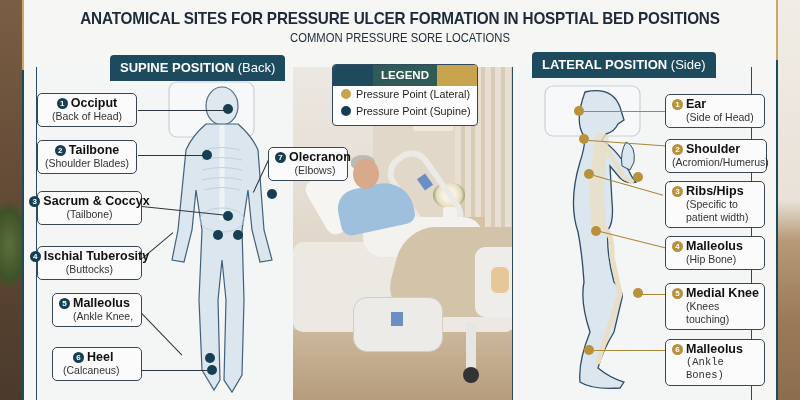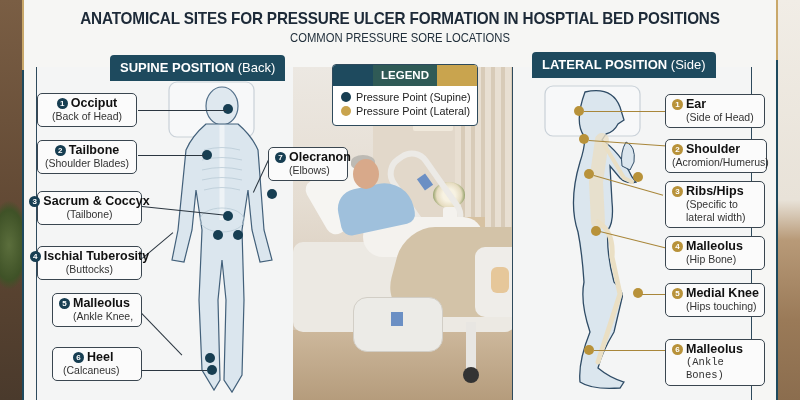--- a/index.html
+++ b/index.html
@@ -191,21 +191,21 @@
         <span class="num sup">6</span>
         <span>Heel</span>
       </div>
     <div class="s" style="padding-left:4px;">(Calcaneus)</div>
   </div>
   <div class="lbl" style="left:244px;top:147px;width:80px;z-index:5;">
     <div class="t">
         <span class="num sup">7</span>
         <span>Olecranon</span>
       </div>
-    <div class="s" style="padding-left:14px;">(Elbows)</div>
+    <div class="s" style="padding-left:14px;text-align:center;">(Elbows)</div>
   </div>
 </div>
 
 <div class="photo">
   <div class="wall-panel"></div>
   <div class="lamp"></div>
   <div class="curtain"></div>
   <div class="table"></div>
   <div class="flowers"></div>
   <div class="vase"></div>
@@ -226,27 +226,27 @@
   <div class="leg"></div>
   <div class="wheel"></div>
 </div>
 
 <div class="legend">
   <div class="legend-head">
     <div class="a"></div>
     <div class="b">LEGEND</div>
     <div class="c"></div>
   </div>
+  <div class="legend-row">
+    <span class="sw" style="background:#c9a44e;"></span>
+    <span>Pressure Point (Lateral)</span>
+  </div>
   <div class="legend-row" style="padding-top:5px;">
     <span class="sw" style="background:#173e52;"></span>
     <span>Pressure Point (Supine)</span>
-  </div>
-  <div class="legend-row">
-    <span class="sw" style="background:#c9a44e;"></span>
-    <span>Pressure Point (Lateral)</span>
   </div>
 </div>
 
 <div class="panel-rule" style="left:700px;width:52px;top:67px;"></div>
 <div class="panel lateral"></div>
 <div class="panel-header" style="left:532px;top:52px;">
   <span>LATERAL POSITION</span>
   <span class="paren">(Side)</span>
 </div>
 
@@ -286,35 +286,35 @@
       <span>Shoulder</span>
     </div>
   <div class="s">(Acromion/Humerus)</div>
 </div>
 <div class="lbl" style="left:665px;top:181px;width:100px;">
   <div class="t">
       <span class="num lat">3</span>
       <span>Ribs/Hips</span>
     </div>
   <div class="s" style="padding-left:14px;">(Specific to</div>
-  <div class="s" style="padding-left:14px;">lateral width)</div>
+  <div class="s" style="padding-left:14px;">patient width)</div>
 </div>
 <div class="lbl" style="left:665px;top:236px;width:100px;">
   <div class="t">
       <span class="num lat">4</span>
       <span>Malleolus</span>
     </div>
   <div class="s" style="padding-left:14px;">(Hip Bone)</div>
 </div>
 <div class="lbl" style="left:665px;top:283px;width:100px;">
   <div class="t">
       <span class="num lat">5</span>
       <span>Medial Knee</span>
     </div>
-  <div class="s" style="padding-left:14px;">(Hips touching)</div>
+  <div class="s" style="padding-left:14px;">(Knees touching)</div>
 </div>
 <div class="lbl" style="left:665px;top:339px;width:100px;">
   <div class="t">
       <span class="num lat">6</span>
       <span>Malleolus</span>
     </div>
   <div class="s" style="padding-left:14px;font-family:Liberation Mono, monospace;">(Ankle Bones)</div>
 </div>
 
 </body></html>

